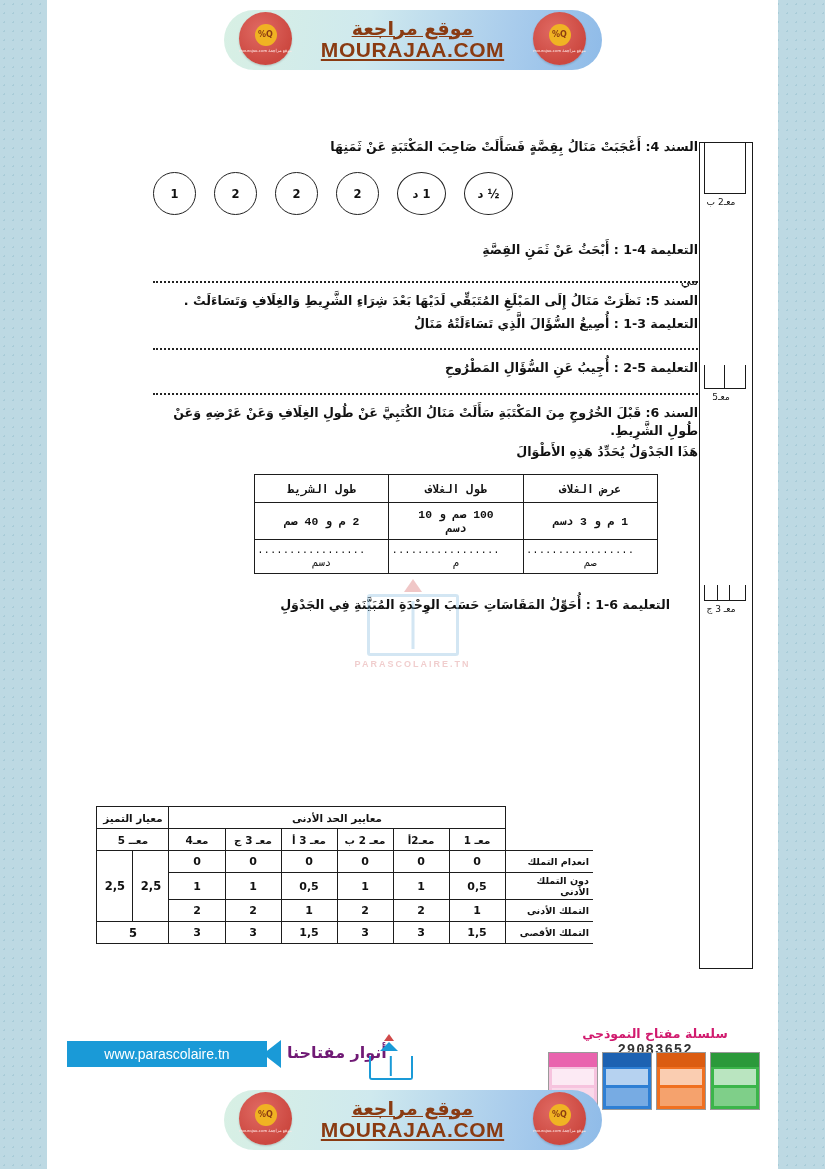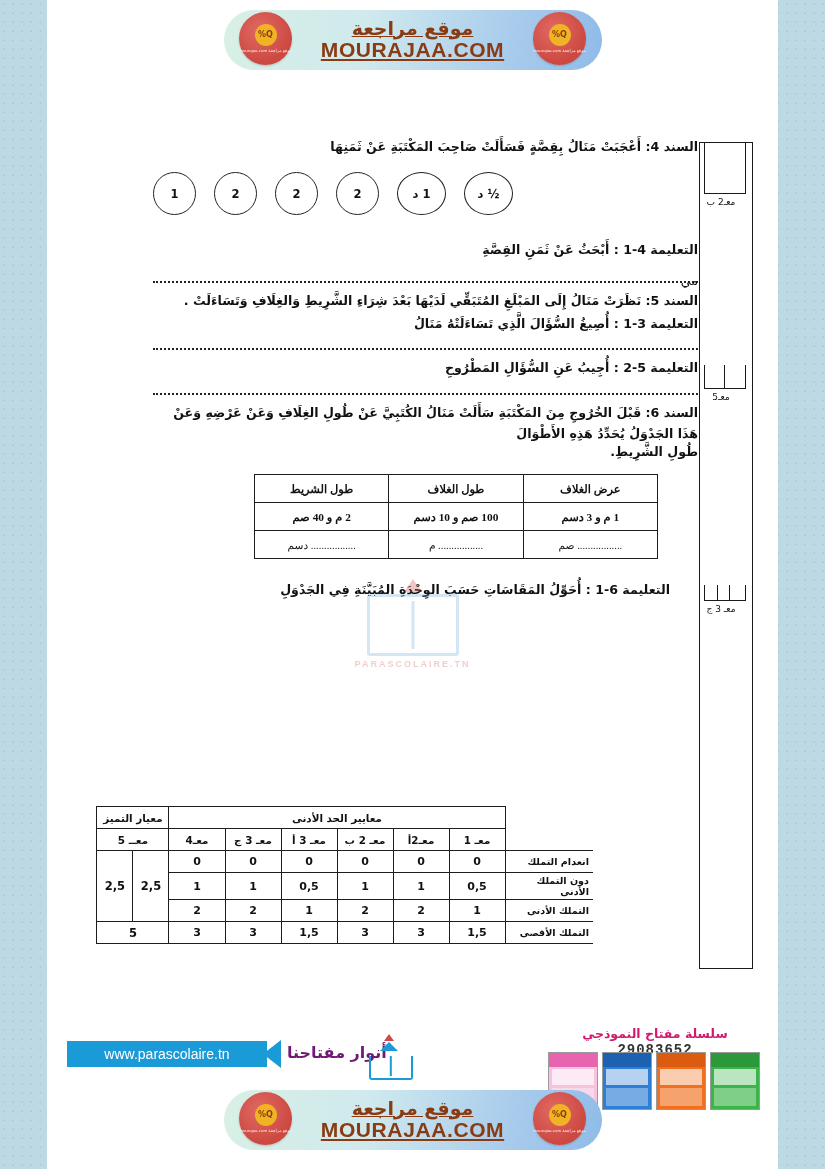--- a/index.html
+++ b/index.html
@@ -111,23 +111,23 @@
   .coin.wide{width:47px;height:41px;border-radius:50%;}
 
   
   .tbl-wrap{margin:13px 40px 0 0;}
   table.meas{
     border-collapse:collapse;width:404px;direction:rtl;
     table-layout:fixed;
   }
   table.meas td,table.meas th{
     border:1.4px solid #1d1d1d;
-    font-family:Liberation Serif, serif;
+    font-family:Liberation Mono, monospace;
     font-size:11.4px;color:#111;
-    padding:4px 6px;text-align:center;height:19px;
+    padding:4px 23px;text-align:center;height:19px;
   }
   table.meas th{font-weight:bold;}
   table.meas td.fill{font-size:10.6px;text-align:center;}
 
   
   .crit-wrap{margin:28px 0 0 0;position:absolute;left:-60px;top:640px;width:500px;}
   table.crit{
     border-collapse:collapse;direction:rtl;table-layout:fixed;width:496px;
   }
   table.crit td,table.crit th{
@@ -291,22 +291,22 @@
 
       <div class="ar bold block">التعليمة 3-1 : أُصِيغُ السُّؤَالَ الَّذِي تَسَاءَلَتْهُ مَنَالُ</div>
 
       <div class="dotline"></div>
 
       <div class="ar bold block" style="padding-left:30px;">التعليمة 5-2 : أُجِيبُ عَنِ السُّؤَالِ المَطْرُوحِ</div>
 
       <div class="dotline"></div>
 
       <div class="ar bold">السند 6: قَبْلَ الخُرُوجِ مِنَ المَكْتَبَةِ سَأَلَتْ مَنَالُ الكُتَبِيَّ عَنْ طُولِ الغِلَافِ وَعَنْ عَرْضِهِ وَعَنْ</div>
+      <div class="ar bold">طُولِ الشَّرِيطِ.</div>
       <div class="ar bold" style="padding-left:58px;margin-top:3px;">هَذَا الجَدْوَلُ يُحَدِّدُ هَذِهِ الأَطْوَالَ</div>
-      <div class="ar bold">طُولِ الشَّرِيطِ.</div>
 
       <div class="tbl-wrap">
         <table class="meas">
           <tbody>
               <tr>
             <th>عرض الغلاف</th>
             <th>طول الغلاف</th>
             <th>طول الشريط</th>
           </tr>
           <tr>

